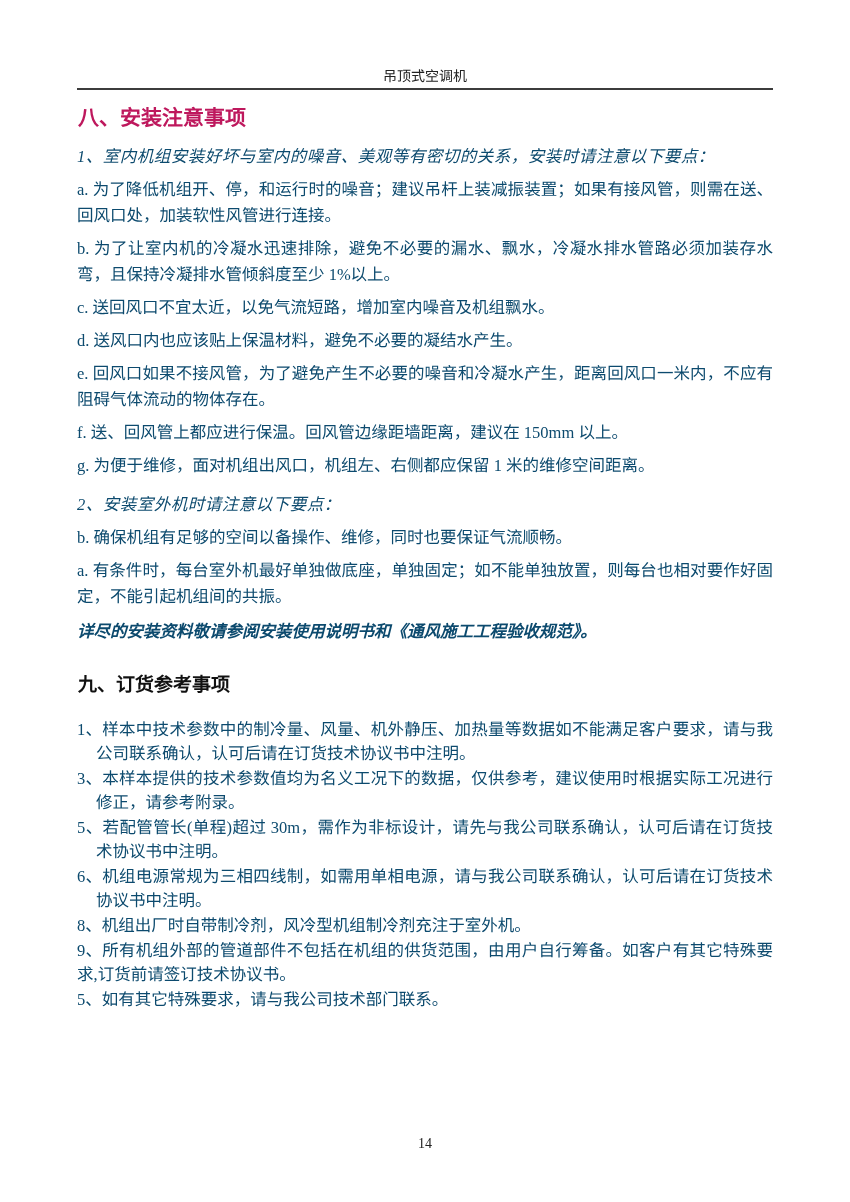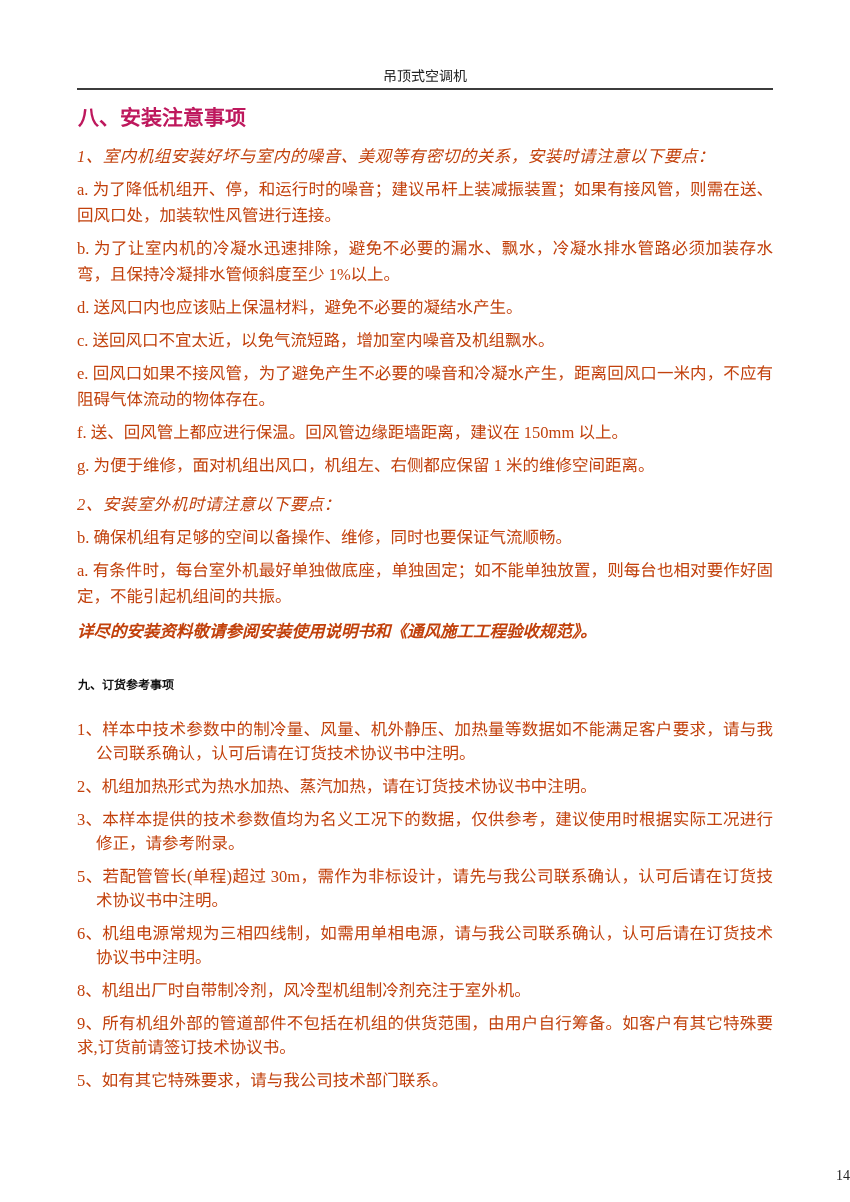--- a/index.html
+++ b/index.html
@@ -35,30 +35,30 @@
   h1.sec-title {
     font-family: "Liberation Sans", "DejaVu Sans", sans-serif;
     font-size: 21px;
     font-weight: bold;
     line-height: 26px;
     margin: 15px 0 0 1px;
     color: #be185d;
   }
   h2.sec-title {
     font-family: "Liberation Sans", "DejaVu Sans", sans-serif;
-    font-size: 12px;
+    font-size: 19px;
     font-weight: bold;
     line-height: 22px;
     margin: 29px 0 0 1px;
     color: #111111;
   }
   p {
     margin: 0;
     font-size: 16.5px;
-    color: #c2410c;
+    color: #0c4a6e;
   }
   p.note {
     font-style: italic;
     line-height: 26px;
     margin-top: 13px;
     letter-spacing: 0.5px;
   }
   p.body {
     line-height: 26px;
     text-align: justify;
@@ -69,34 +69,34 @@
     font-style: italic;
     line-height: 26px;
     margin-top: 9px;
   }
   .order-list {
     margin-top: 22px;
   }
   p.li {
     line-height: 24px;
     text-align: justify;
-    margin-top: 9px;
+    margin-top: 1px;
     padding-left: 19px;
     text-indent: -19px;
   }
   p.li.no-indent {
     padding-left: 0;
     text-indent: 0;
   }
   .page-number {
     position: absolute;
-    top: 1168px;
+    top: 1136px;
     left: 0;
     width: 100%;
-    text-align: right;
+    text-align: center;
     font-size: 14px;
     color: #222222;
   }
 </style>
 </head>
 <body>
 
 <div class="page">
 
   <div class="doc-header">
@@ -105,38 +105,37 @@
   <div class="header-rule"></div>
 
   <div class="content">
 
     <h1 class="sec-title">八、安装注意事项</h1>
 
     <p class="note">1、室内机组安装好坏与室内的噪音、美观等有密切的关系，安装时请注意以下要点：</p>
 
     <p class="body">a. 为了降低机组开、停，和运行时的噪音；建议吊杆上装减振装置；如果有接风管，则需在送、回风口处，加装软性风管进行连接。</p>
     <p class="body">b. 为了让室内机的冷凝水迅速排除，避免不必要的漏水、飘水，冷凝水排水管路必须加装存水弯，且保持冷凝排水管倾斜度至少 1%以上。</p>
+    <p class="body">c. 送回风口不宜太近，以免气流短路，增加室内噪音及机组飘水。</p>
     <p class="body">d. 送风口内也应该贴上保温材料，避免不必要的凝结水产生。</p>
-    <p class="body">c. 送回风口不宜太近，以免气流短路，增加室内噪音及机组飘水。</p>
     <p class="body">e. 回风口如果不接风管，为了避免产生不必要的噪音和冷凝水产生，距离回风口一米内，不应有阻碍气体流动的物体存在。</p>
     <p class="body">f. 送、回风管上都应进行保温。回风管边缘距墙距离，建议在 150mm 以上。</p>
     <p class="body">g. 为便于维修，面对机组出风口，机组左、右侧都应保留 1 米的维修空间距离。</p>
 
     <p class="note">2、安装室外机时请注意以下要点：</p>
 
     <p class="body">b. 确保机组有足够的空间以备操作、维修，同时也要保证气流顺畅。</p>
     <p class="body">a. 有条件时，每台室外机最好单独做底座，单独固定；如不能单独放置，则每台也相对要作好固定，不能引起机组间的共振。</p>
 
     <p class="footnote">详尽的安装资料敬请参阅安装使用说明书和《通风施工工程验收规范》。</p>
 
     <h2 class="sec-title">九、订货参考事项</h2>
 
     <div class="order-list">
       <p class="li">1、样本中技术参数中的制冷量、风量、机外静压、加热量等数据如不能满足客户要求，请与我公司联系确认，认可后请在订货技术协议书中注明。</p>
-      <p class="li">2、机组加热形式为热水加热、蒸汽加热，请在订货技术协议书中注明。</p>
       <p class="li">3、本样本提供的技术参数值均为名义工况下的数据，仅供参考，建议使用时根据实际工况进行修正，请参考附录。</p>
       <p class="li">5、若配管管长(单程)超过 30m，需作为非标设计，请先与我公司联系确认，认可后请在订货技术协议书中注明。</p>
       <p class="li">6、机组电源常规为三相四线制，如需用单相电源，请与我公司联系确认，认可后请在订货技术协议书中注明。</p>
       <p class="li">8、机组出厂时自带制冷剂，风冷型机组制冷剂充注于室外机。</p>
       <p class="li no-indent">9、所有机组外部的管道部件不包括在机组的供货范围，由用户自行筹备。如客户有其它特殊要求,订货前请签订技术协议书。</p>
       <p class="li">5、如有其它特殊要求，请与我公司技术部门联系。</p>
     </div>
 
   </div>
 

